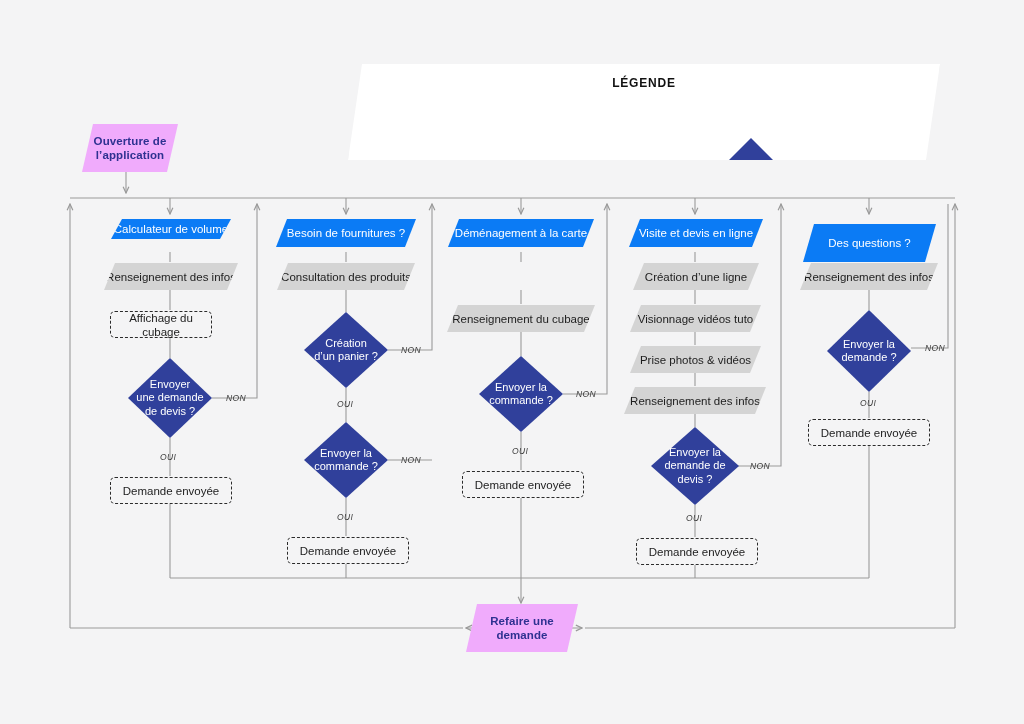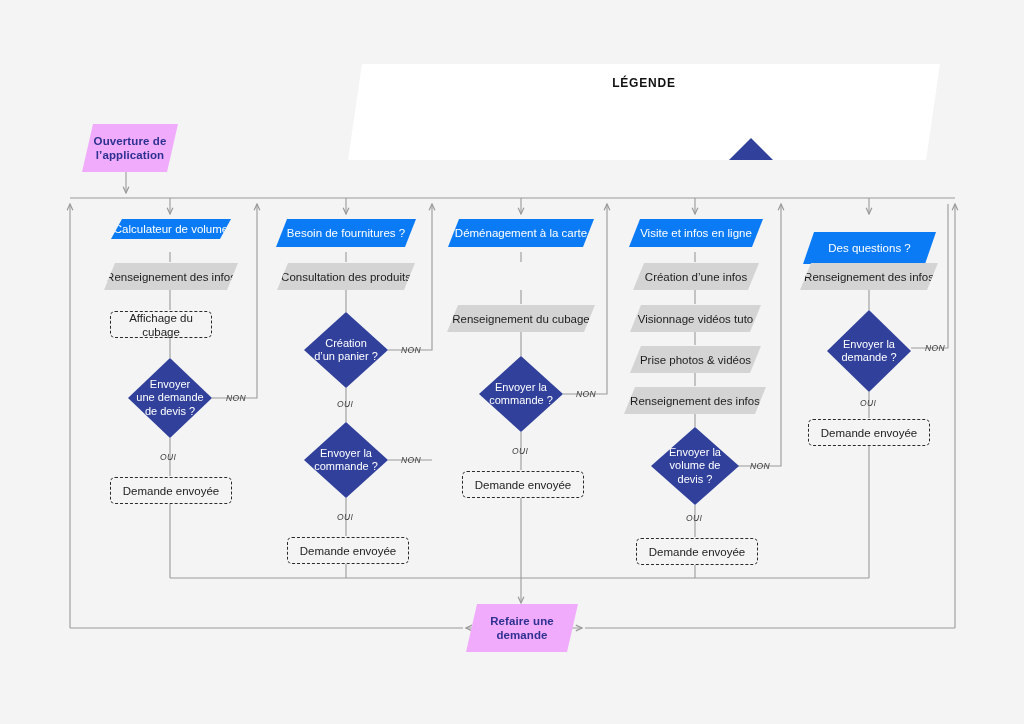--- a/index.html
+++ b/index.html
@@ -232,49 +232,49 @@
       <span>commande ?</span>
     </span>
   </div>
   <div class="elabel" style="left:576px;top:389px;">NON</div>
   <div class="elabel" style="left:512px;top:446px;">OUI</div>
   <div class="node sysaction" style="left:462px;top:471px;width:122px;height:27px;">
     <span class="lbl">Demande envoyée</span>
   </div>
 
   <div class="node para rubrique" style="left:629px;top:219px;width:134px;height:28px;">
-    <span class="lbl">Visite et infos en ligne</span>
+    <span class="lbl">Visite et devis en ligne</span>
   </div>
   <div class="node para action" style="left:633px;top:263px;width:126px;height:27px;">
-    <span class="lbl">Création d’une infos</span>
+    <span class="lbl">Création d’une ligne</span>
   </div>
   <div class="node para action" style="left:630px;top:305px;width:131px;height:27px;">
     <span class="lbl">Visionnage vidéos tuto</span>
   </div>
   <div class="node para action" style="left:630px;top:346px;width:131px;height:27px;">
     <span class="lbl">Prise photos &amp; vidéos</span>
   </div>
   <div class="node para action" style="left:624px;top:387px;width:142px;height:27px;">
     <span class="lbl">Renseignement des infos</span>
   </div>
   <div class="node diamond" style="left:651px;top:427px;width:88px;height:78px;">
     <div class="dshape"></div>
     <span class="lbl">
       <span>Envoyer la</span><br>
-      <span>volume de</span><br>
+      <span>demande de</span><br>
       <span>devis ?</span>
     </span>
   </div>
   <div class="elabel" style="left:750px;top:461px;">NON</div>
   <div class="elabel" style="left:686px;top:513px;">OUI</div>
   <div class="node sysaction" style="left:636px;top:538px;width:122px;height:27px;">
     <span class="lbl">Demande envoyée</span>
   </div>
 
-  <div class="node para rubrique" style="left:803px;top:232px;width:133px;height:32px;">
+  <div class="node para rubrique" style="left:803px;top:224px;width:133px;height:38px;">
     <span class="lbl">Des questions ?</span>
   </div>
   <div class="node para action" style="left:800px;top:263px;width:138px;height:27px;">
     <span class="lbl">Renseignement des infos</span>
   </div>
   <div class="node diamond" style="left:827px;top:310px;width:84px;height:82px;">
     <div class="dshape"></div>
     <span class="lbl">
       <span>Envoyer la</span><br>
       <span>demande ?</span>

